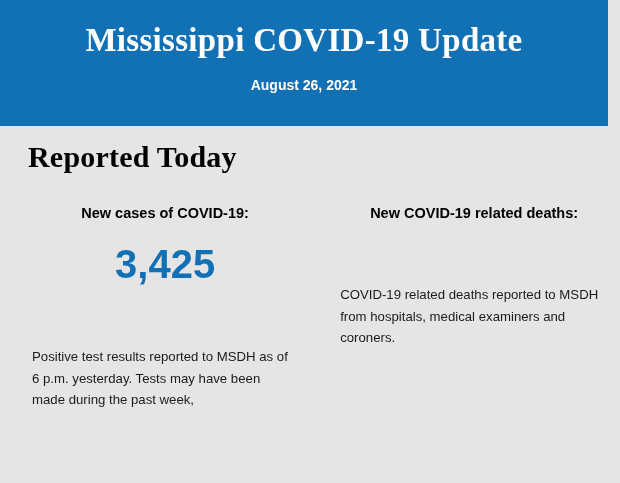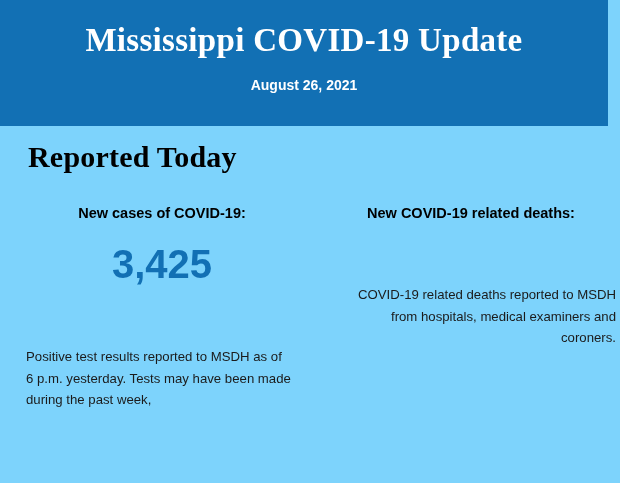--- a/index.html
+++ b/index.html
@@ -10,21 +10,21 @@
     width: 620px;
     height: 483px;
     background: #ffffff;
     font-family: "Liberation Sans", sans-serif;
     overflow: hidden;
   }
   .page {
     position: relative;
     width: 620px;
     height: 483px;
-    background: #7dd3fc;
+    background: #e5e5e5;
   }
   .banner {
     position: absolute;
     left: 0;
     top: 0;
     width: 608px;
     height: 126px;
     background: #1270b4;
     display: flex;
     flex-direction: column;
@@ -62,20 +62,21 @@
   }
   .stats {
     position: absolute;
     left: 0;
     top: 205px;
     width: 620px;
     display: flex;
   }
   .stat-col {
     box-sizing: border-box;
+    margin-left: 6px;
   }
   .stat-col.left {
     width: 310px;
     padding-left: 26px;
     padding-right: 12px;
   }
   .stat-col.right {
     width: 310px;
     padding-left: 16px;
     padding-right: 4px;
@@ -113,21 +114,20 @@
     margin-top: 60px;
   }
   .stat-col.left .stat-note {
     margin-top: 62px;
     padding-right: 6px;
   }
   .stat-col.right .stat-note {
     margin-top: 62px;
     padding-left: 8px;
     padding-right: 0;
-    text-align: right;
   }
 </style>
 </head>
 <body>
 
 <div class="page">
 
   <div class="banner">
     <div class="banner-title">Mississippi COVID-19 Update</div>
     <div class="banner-date">August 26, 2021</div>

